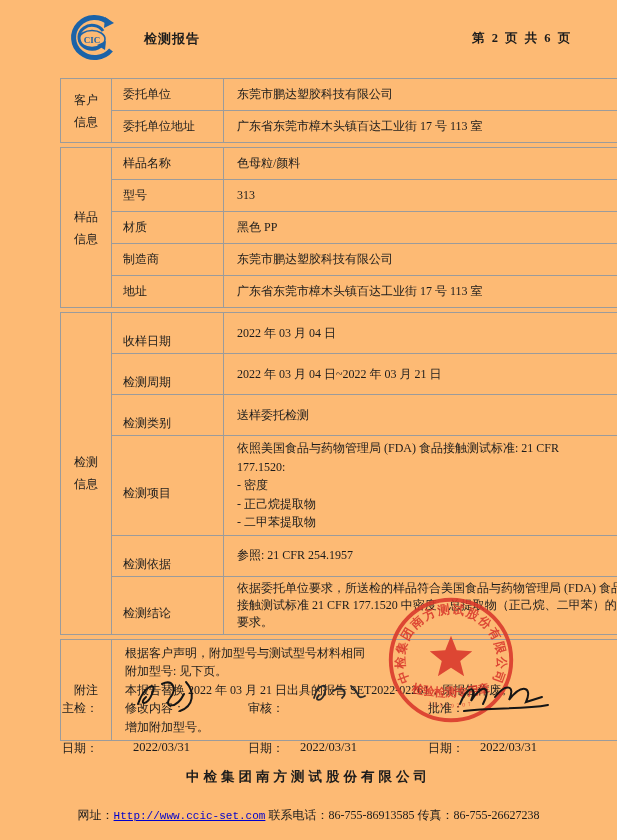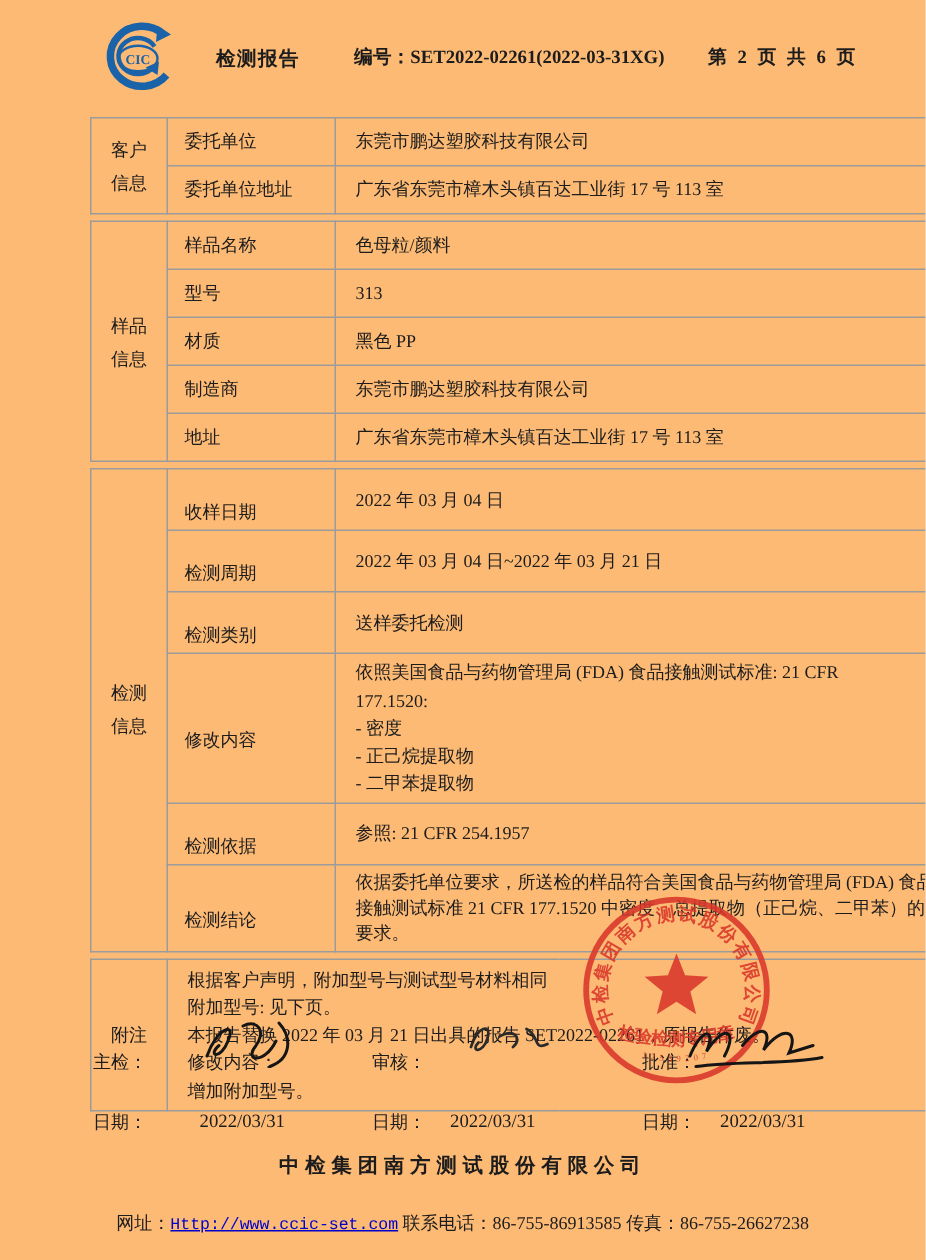--- a/index.html
+++ b/index.html
@@ -46,21 +46,20 @@
     <svg width="58" height="50" viewBox="0 0 58 50">
       <path d="M45,9 A21,20 0 1,0 47,36" fill="none" stroke="#1b63a8" stroke-width="5"></path>
       <path d="M41,3 L50,9 L40,14 Z" fill="#1b63a8"></path>
       <path d="M38,31 A13,12 0 1,1 39,17" fill="none" stroke="#1b63a8" stroke-width="3"></path>
       <path d="M41,36 L33,31 L42,27 Z" fill="#1b63a8"></path>
       <ellipse cx="28" cy="25" rx="13" ry="8.5" fill="none" stroke="#1b63a8" stroke-width="1.6"></ellipse>
       <text x="28" y="28.5" text-anchor="middle" font-size="9" font-weight="bold" font-family="Liberation Serif, serif" fill="#1b63a8">CIC</text>
     </svg>
   </div>
   <div class="hdr-title">检测报告</div>
-  <div class="hdr-no"><span>编号：</span><span>SET2022-02261(2022-03-31XG)</span></div>
   <div class="hdr-page">第 2 页 共 6 页</div>
 
   <div class="tables">
 
     <table class="sec">
       <tbody>
           <tr>
         <td class="sec-cell" rowspan="2">
           <div>客户</div>
           <div>信息</div>
@@ -116,21 +115,21 @@
       </tr>
       <tr>
         <td class="lbl">检测周期</td>
         <td class="val">2022 年 03 月 04 日~2022 年 03 月 21 日</td>
       </tr>
       <tr>
         <td class="lbl">检测类别</td>
         <td class="val">送样委托检测</td>
       </tr>
       <tr>
-        <td class="lbl">修改内容</td>
+        <td class="lbl">检测项目</td>
         <td class="val">
           <div class="ln">依照美国食品与药物管理局 (FDA) 食品接触测试标准: 21 CFR</div>
           <div class="ln">177.1520:</div>
           <div class="ln">- 密度</div>
           <div class="ln">- 正己烷提取物</div>
           <div class="ln">- 二甲苯提取物</div>
         </td>
       </tr>
       <tr>
         <td class="lbl">检测依据</td>

